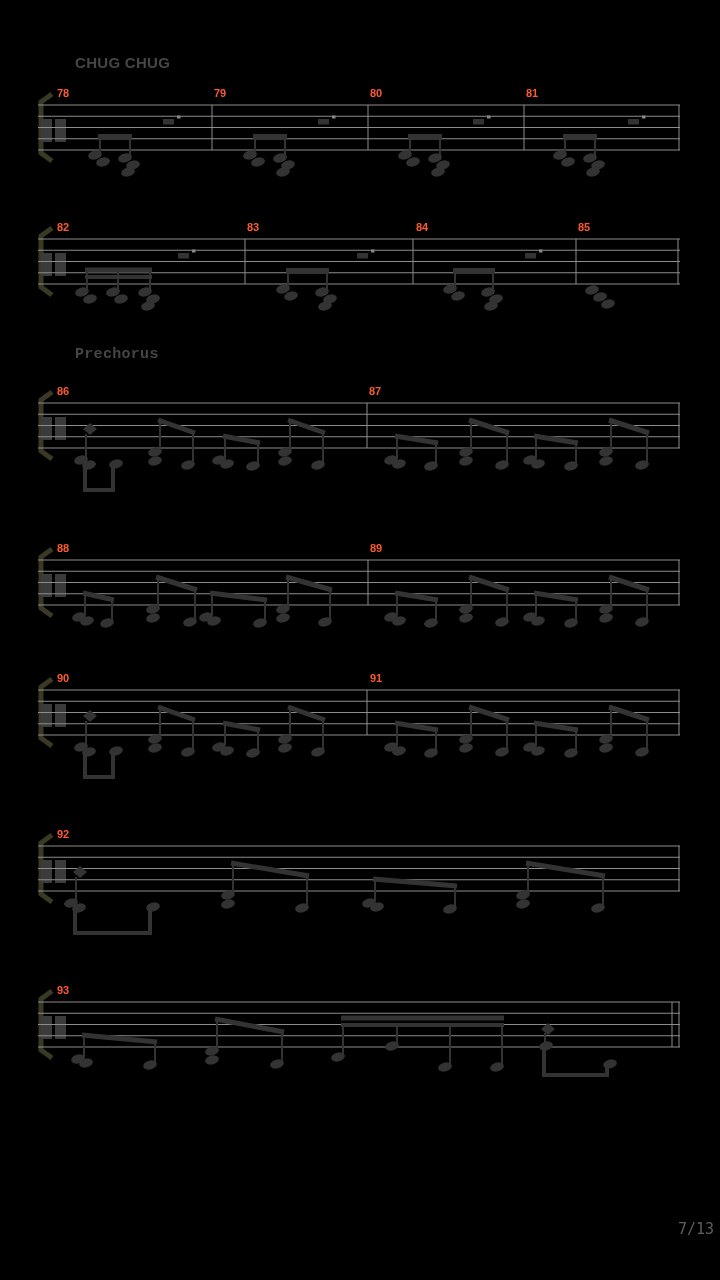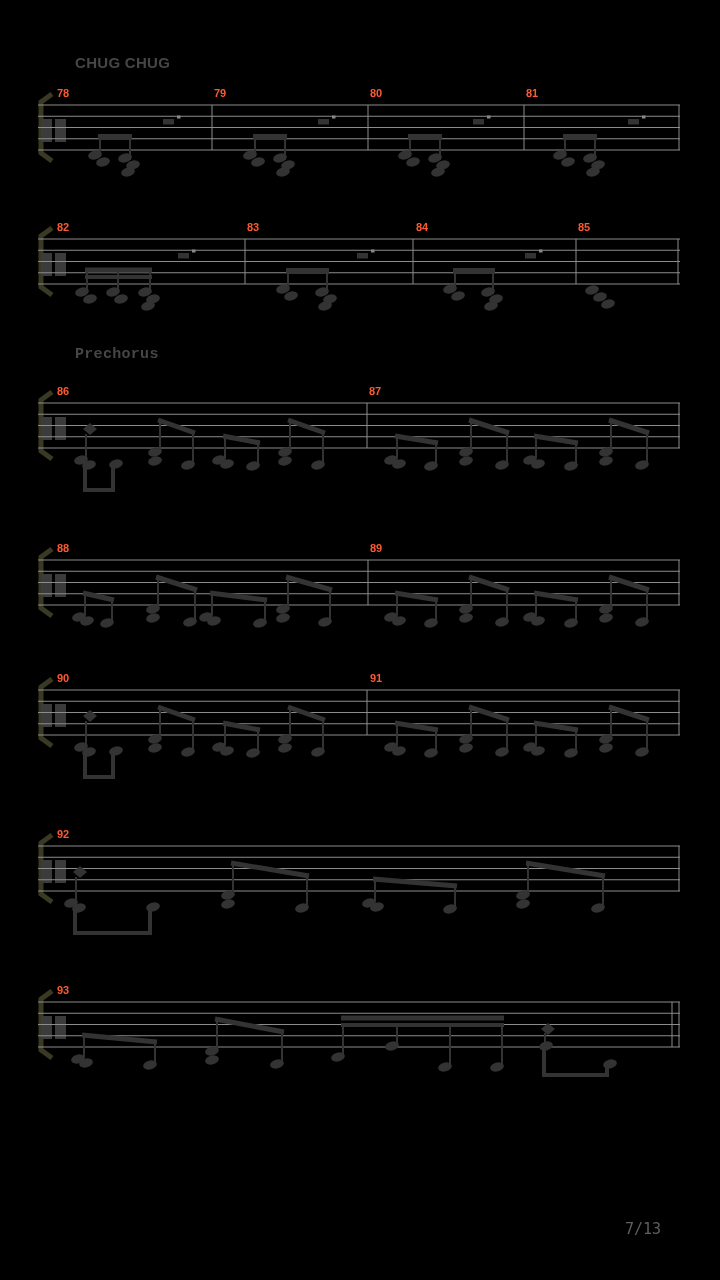--- a/index.html
+++ b/index.html
@@ -1,21 +1,21 @@
 <!DOCTYPE html>
 <html style="--bg: #000000; --label: #464646; --page: #5f5f5f;"><head>
 <meta charset="utf-8">
 <style>
   html,body{margin:0;padding:0;background:#000;}
   .screen{position:relative;width:720px;height:1280px;background:var(--bg,#000);overflow:hidden;
           font-family:"Liberation Sans", sans-serif;}
   .section-label{position:absolute;left:75px;font-size:15px;font-weight:bold;
                  color:var(--label,#464646);letter-spacing:.3px;}
   #score-svg{position:absolute;left:0;top:0;}
-  .page-indicator{position:absolute;left:625px;top:1220px;font-family:"DejaVu Sans Mono", monospace;
+  .page-indicator{position:absolute;left:678px;top:1220px;font-family:"DejaVu Sans Mono", monospace;
                   font-size:15px;color:var(--page,#5f5f5f);}
 </style>
 </head>
 <body>
 
 <div class="screen">
   <div class="section-label" id="label-0" style="top: 54px;">CHUG CHUG</div>
   <div class="section-label" id="label-1" style="top: 346px; font-family: Liberation Mono, monospace;">Prechorus</div>
 
   <svg id="score-svg" width="720" height="1280" viewBox="0 0 720 1280">

